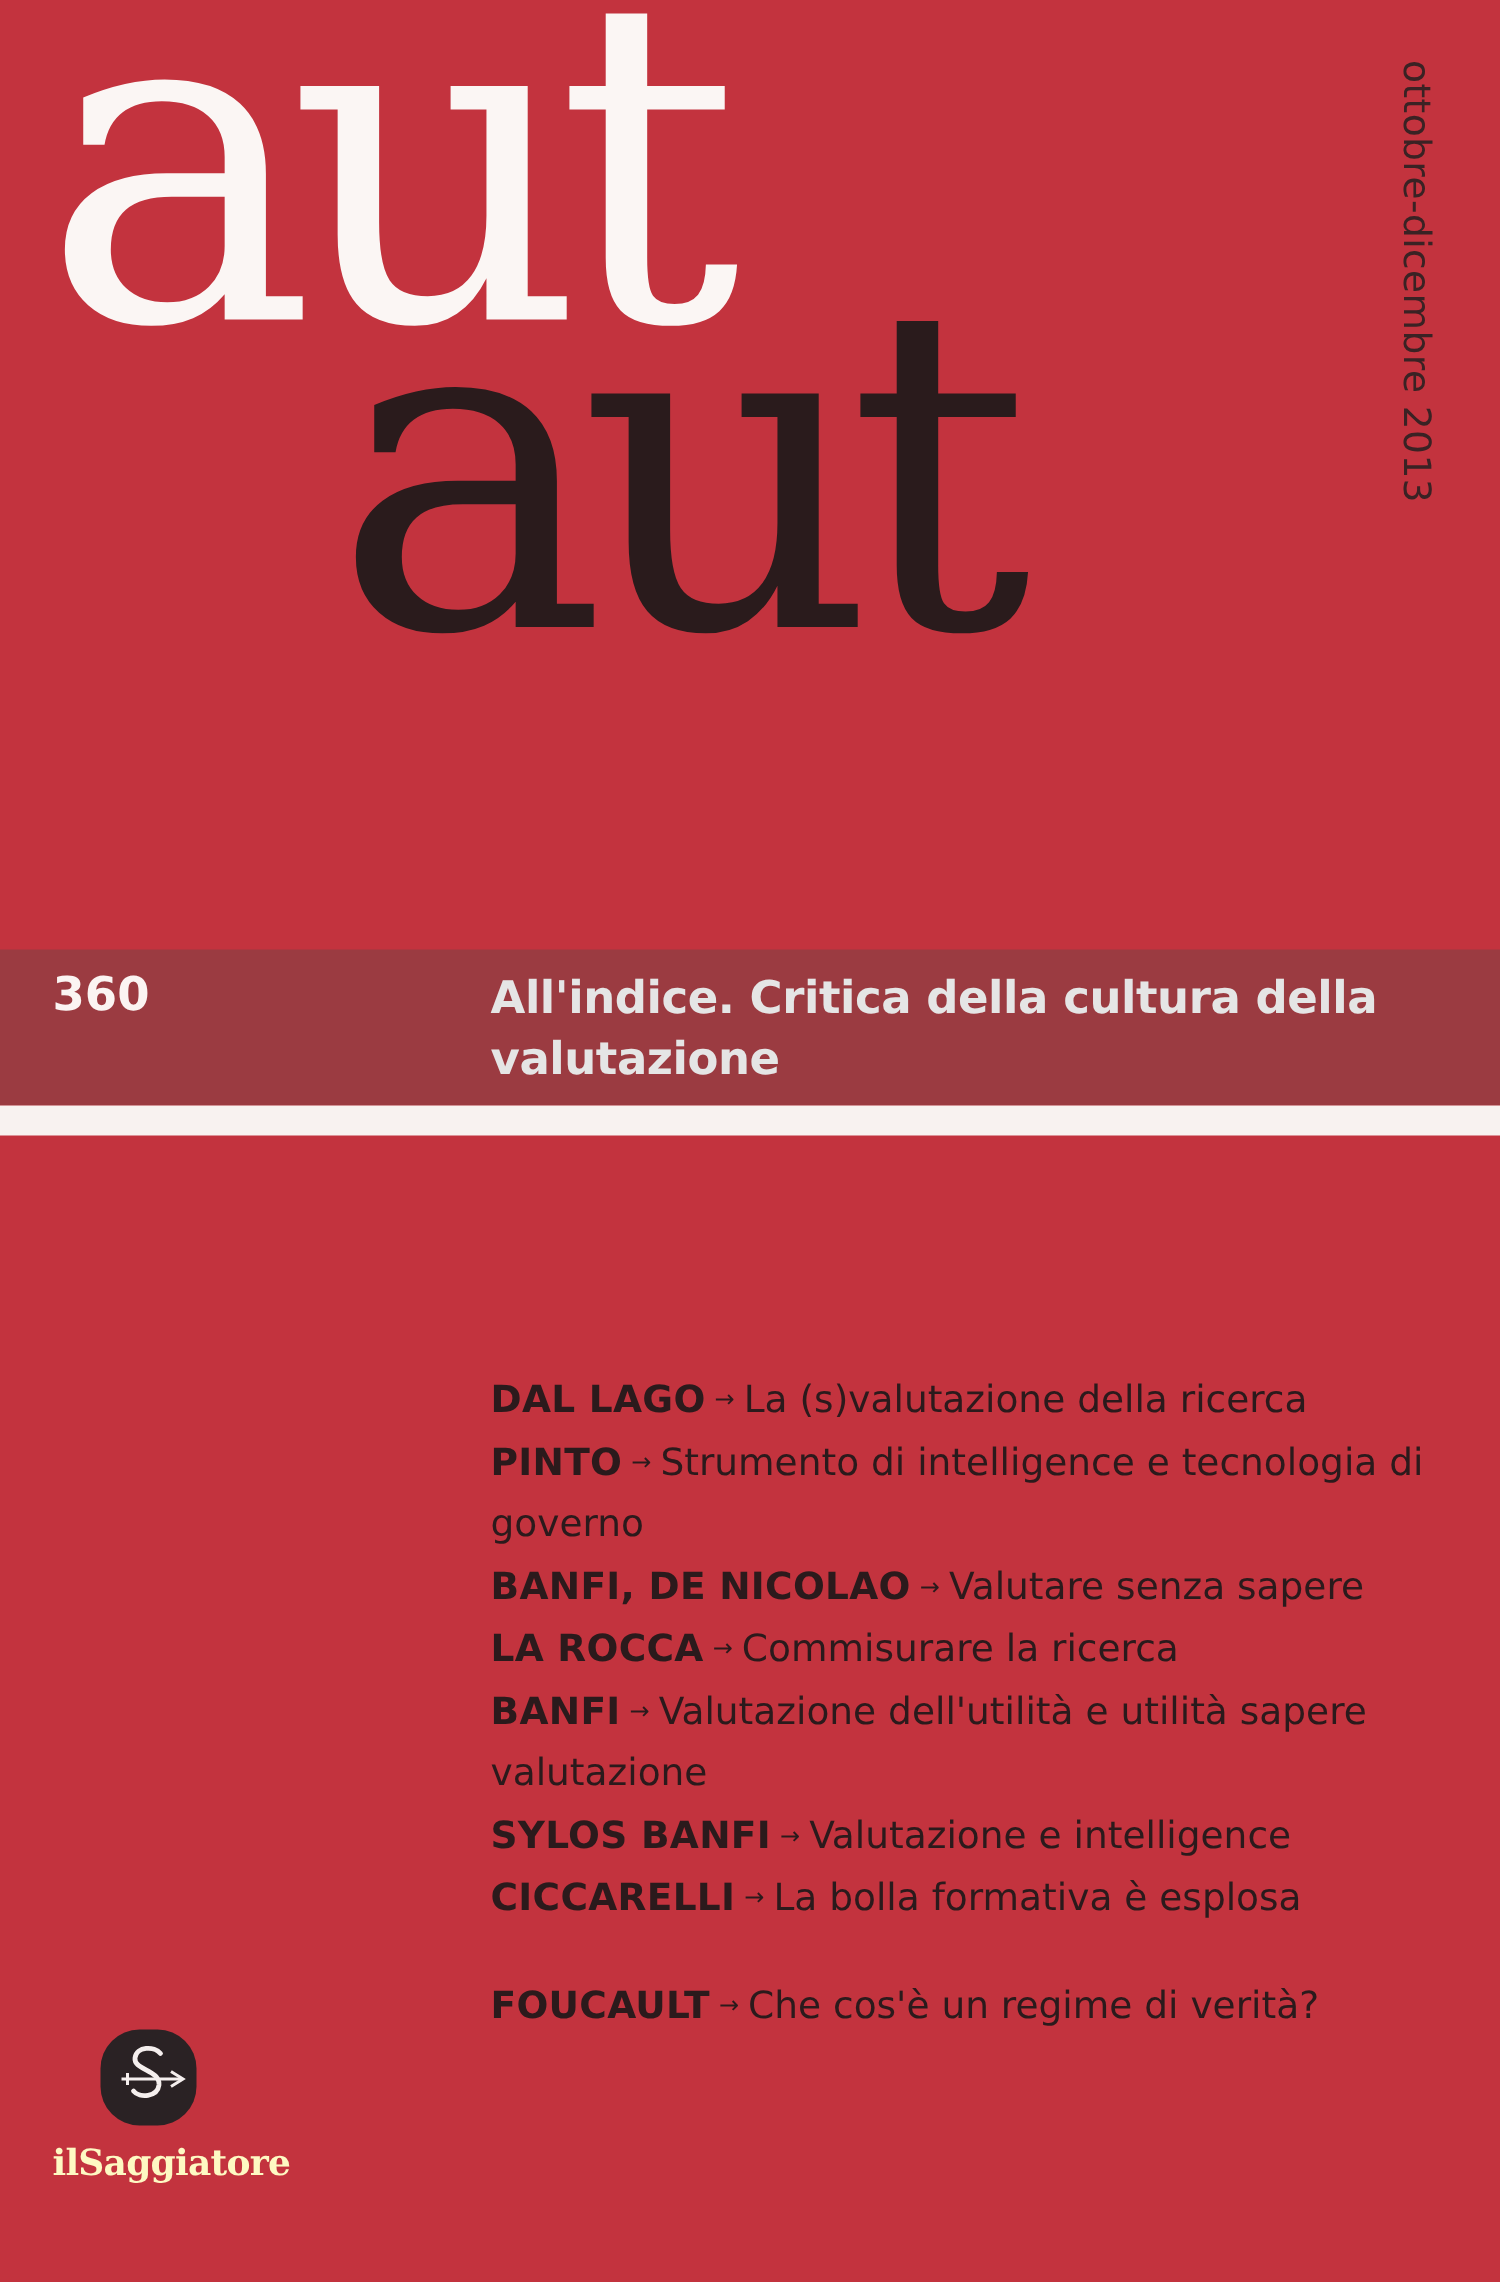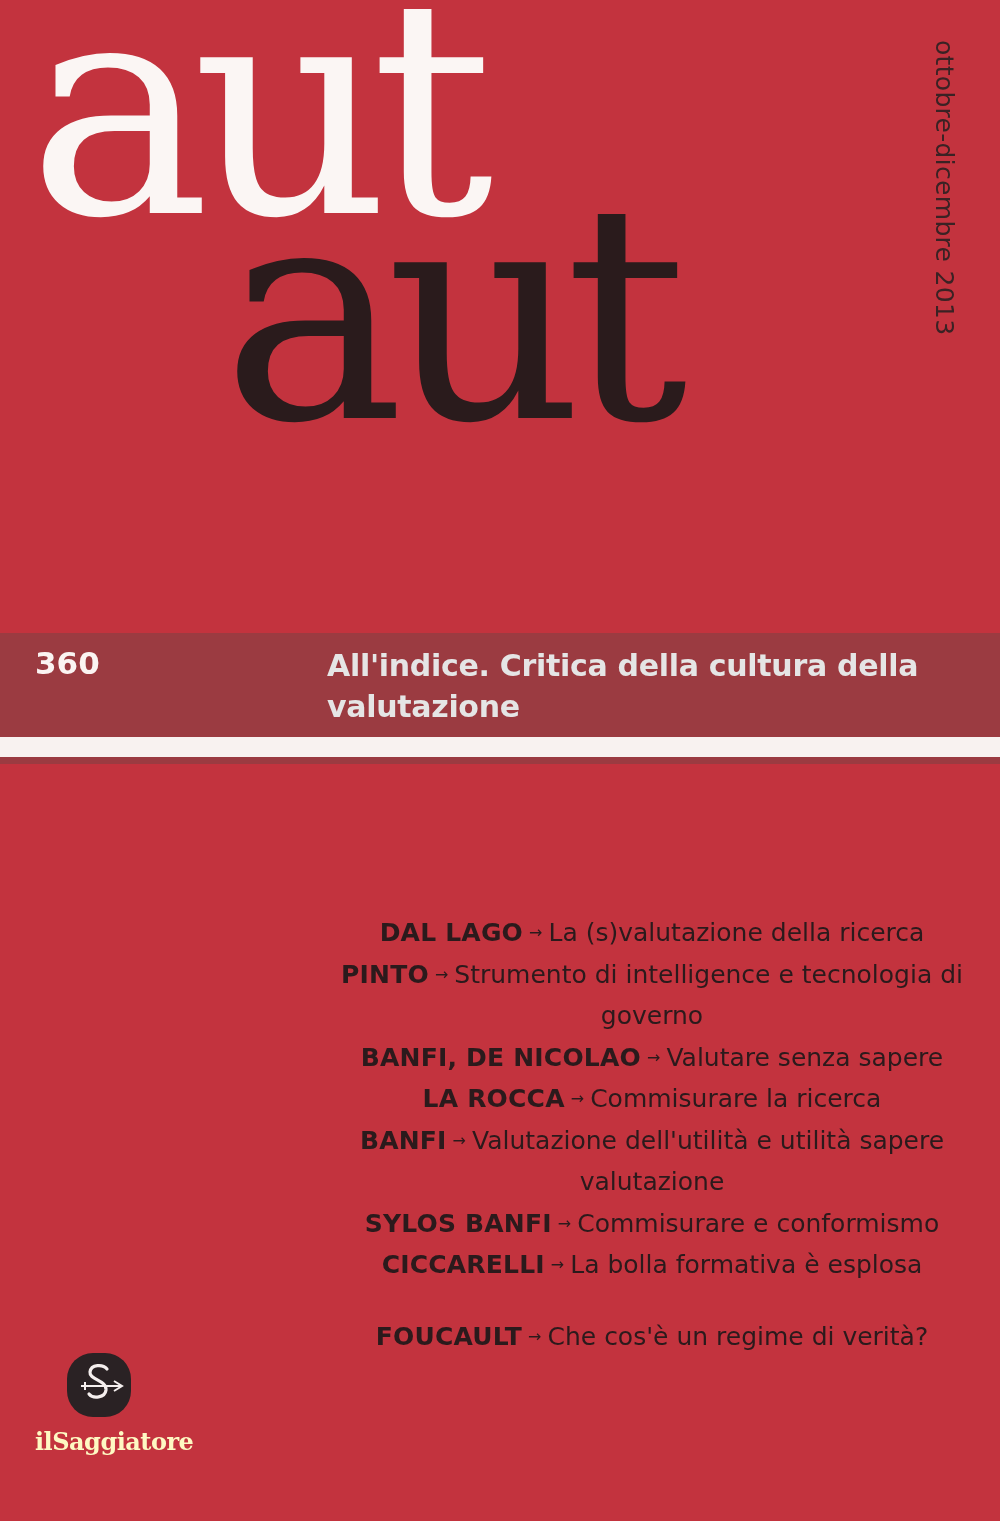--- a/index.html
+++ b/index.html
@@ -2,26 +2,26 @@
 <html><head>
 <meta charset="utf-8">
 <style>
   html, body { margin:0; padding:0; }
   body { width:1000px; height:1521px; background:#c3333e; position:relative; overflow:hidden; font-family:"DejaVu Sans", sans-serif; }
   .title-word { position:absolute; font-family:"DejaVu Serif", serif; font-weight:normal; letter-spacing:-18px; line-height:1; }
   .aut1 { left:28px; top:-40px; font-size:300px; color:#fbf6f4; transform:scaleX(1.02); transform-origin:left top; }
   .aut2 { left:222px; top:165px; font-size:300px; color:#2a1b1c; transform:scaleX(1.02); transform-origin:left top; }
   .date-vertical { position:absolute; left:930px; top:40px; width:30px; height:290px; }
   .date-vertical span { position:absolute; top:0; left:0; writing-mode:vertical-rl; font-size:25px; color:#3a2224; letter-spacing:0.3px; white-space:nowrap; }
-  .band { position:absolute; left:0; top:633px; width:1000px; height:131px; background:#9b3b41; }
+  .band { position:absolute; left:0; top:633px; width:1000px; height:104px; background:#9b3b41; }
   .band-number { position:absolute; left:35px; top:12px; font-size:31px; font-weight:bold; color:#fbf4f2; }
   .band-title { position:absolute; left:327px; top:12px; width:620px; font-size:30px; font-weight:bold; color:#e5e5e5; line-height:41px; letter-spacing:-0.3px; }
   .stripe { position:absolute; left:0; top:737px; width:1000px; height:20px; background:#f8f2f0; }
   .toc { position:absolute; left:327px; top:912px; width:650px; color:#2b1a1c; font-size:25px; line-height:41.5px; }
-  .toc-item { display:block;text-align:center; }
+  .toc-item { display:block; }
   .toc-author { font-weight:bold; letter-spacing:0.2px; }
   .toc-arrow { font-size:16px; margin:0 6px 0 6px; vertical-align:3px; }
   .toc-gap { height:30px; }
   .publisher { position:absolute; left:35px; top:1353px; width:180px; }
   .logo-mark { width:64px; height:64px; margin-left:32px; border-radius:26px; background:#2a2224; position:relative; }
   .logo-mark svg { position:absolute; left:0; top:0; }
   .publisher-name { font-family:"DejaVu Serif", serif; font-weight:bold; font-size:24px; color:#fef9c3; margin-top:10px; letter-spacing:-0.5px; }
 </style>
 </head>
 <body>
@@ -38,21 +38,21 @@
   <div class="band-title">All'indice. Critica della cultura della valutazione</div>
 </div>
 <div class="stripe"></div>
 
 <div class="toc">
   <div class="toc-item"><span class="toc-author">DAL LAGO</span><span class="toc-arrow">→</span><span>La (s)valutazione della ricerca</span></div>
   <div class="toc-item"><span class="toc-author">PINTO</span><span class="toc-arrow">→</span><span>Strumento di intelligence e tecnologia di governo</span></div>
   <div class="toc-item"><span class="toc-author">BANFI, DE NICOLAO</span><span class="toc-arrow">→</span><span>Valutare senza sapere</span></div>
   <div class="toc-item"><span class="toc-author">LA ROCCA</span><span class="toc-arrow">→</span><span>Commisurare la ricerca</span></div>
   <div class="toc-item"><span class="toc-author">BANFI</span><span class="toc-arrow">→</span><span>Valutazione dell'utilità e utilità sapere valutazione</span></div>
-  <div class="toc-item"><span class="toc-author">SYLOS BANFI</span><span class="toc-arrow">→</span><span>Commisurare e conformismo</span></div>
+  <div class="toc-item"><span class="toc-author">SYLOS BANFI</span><span class="toc-arrow">→</span><span>Valutazione e intelligence</span></div>
   <div class="toc-item"><span class="toc-author">CICCARELLI</span><span class="toc-arrow">→</span><span>La bolla formativa è esplosa</span></div>
   <div class="toc-gap"></div>
   <div class="toc-item"><span class="toc-author">FOUCAULT</span><span class="toc-arrow">→</span><span>Che cos'è un regime di verità?</span></div>
 </div>
 
 <div class="publisher">
   <div class="logo-mark">
     <svg width="64" height="64" viewBox="0 0 64 64">
       <path d="M40 16 C36 11, 24 11, 23 19 C22 27, 40 27, 39 37 C38 45, 26 46, 22 41" fill="none" stroke="#f5efee" stroke-width="3.2" stroke-linecap="round"></path>
       <line x1="14" y1="33" x2="54" y2="33" stroke="#f5efee" stroke-width="2"></line>

